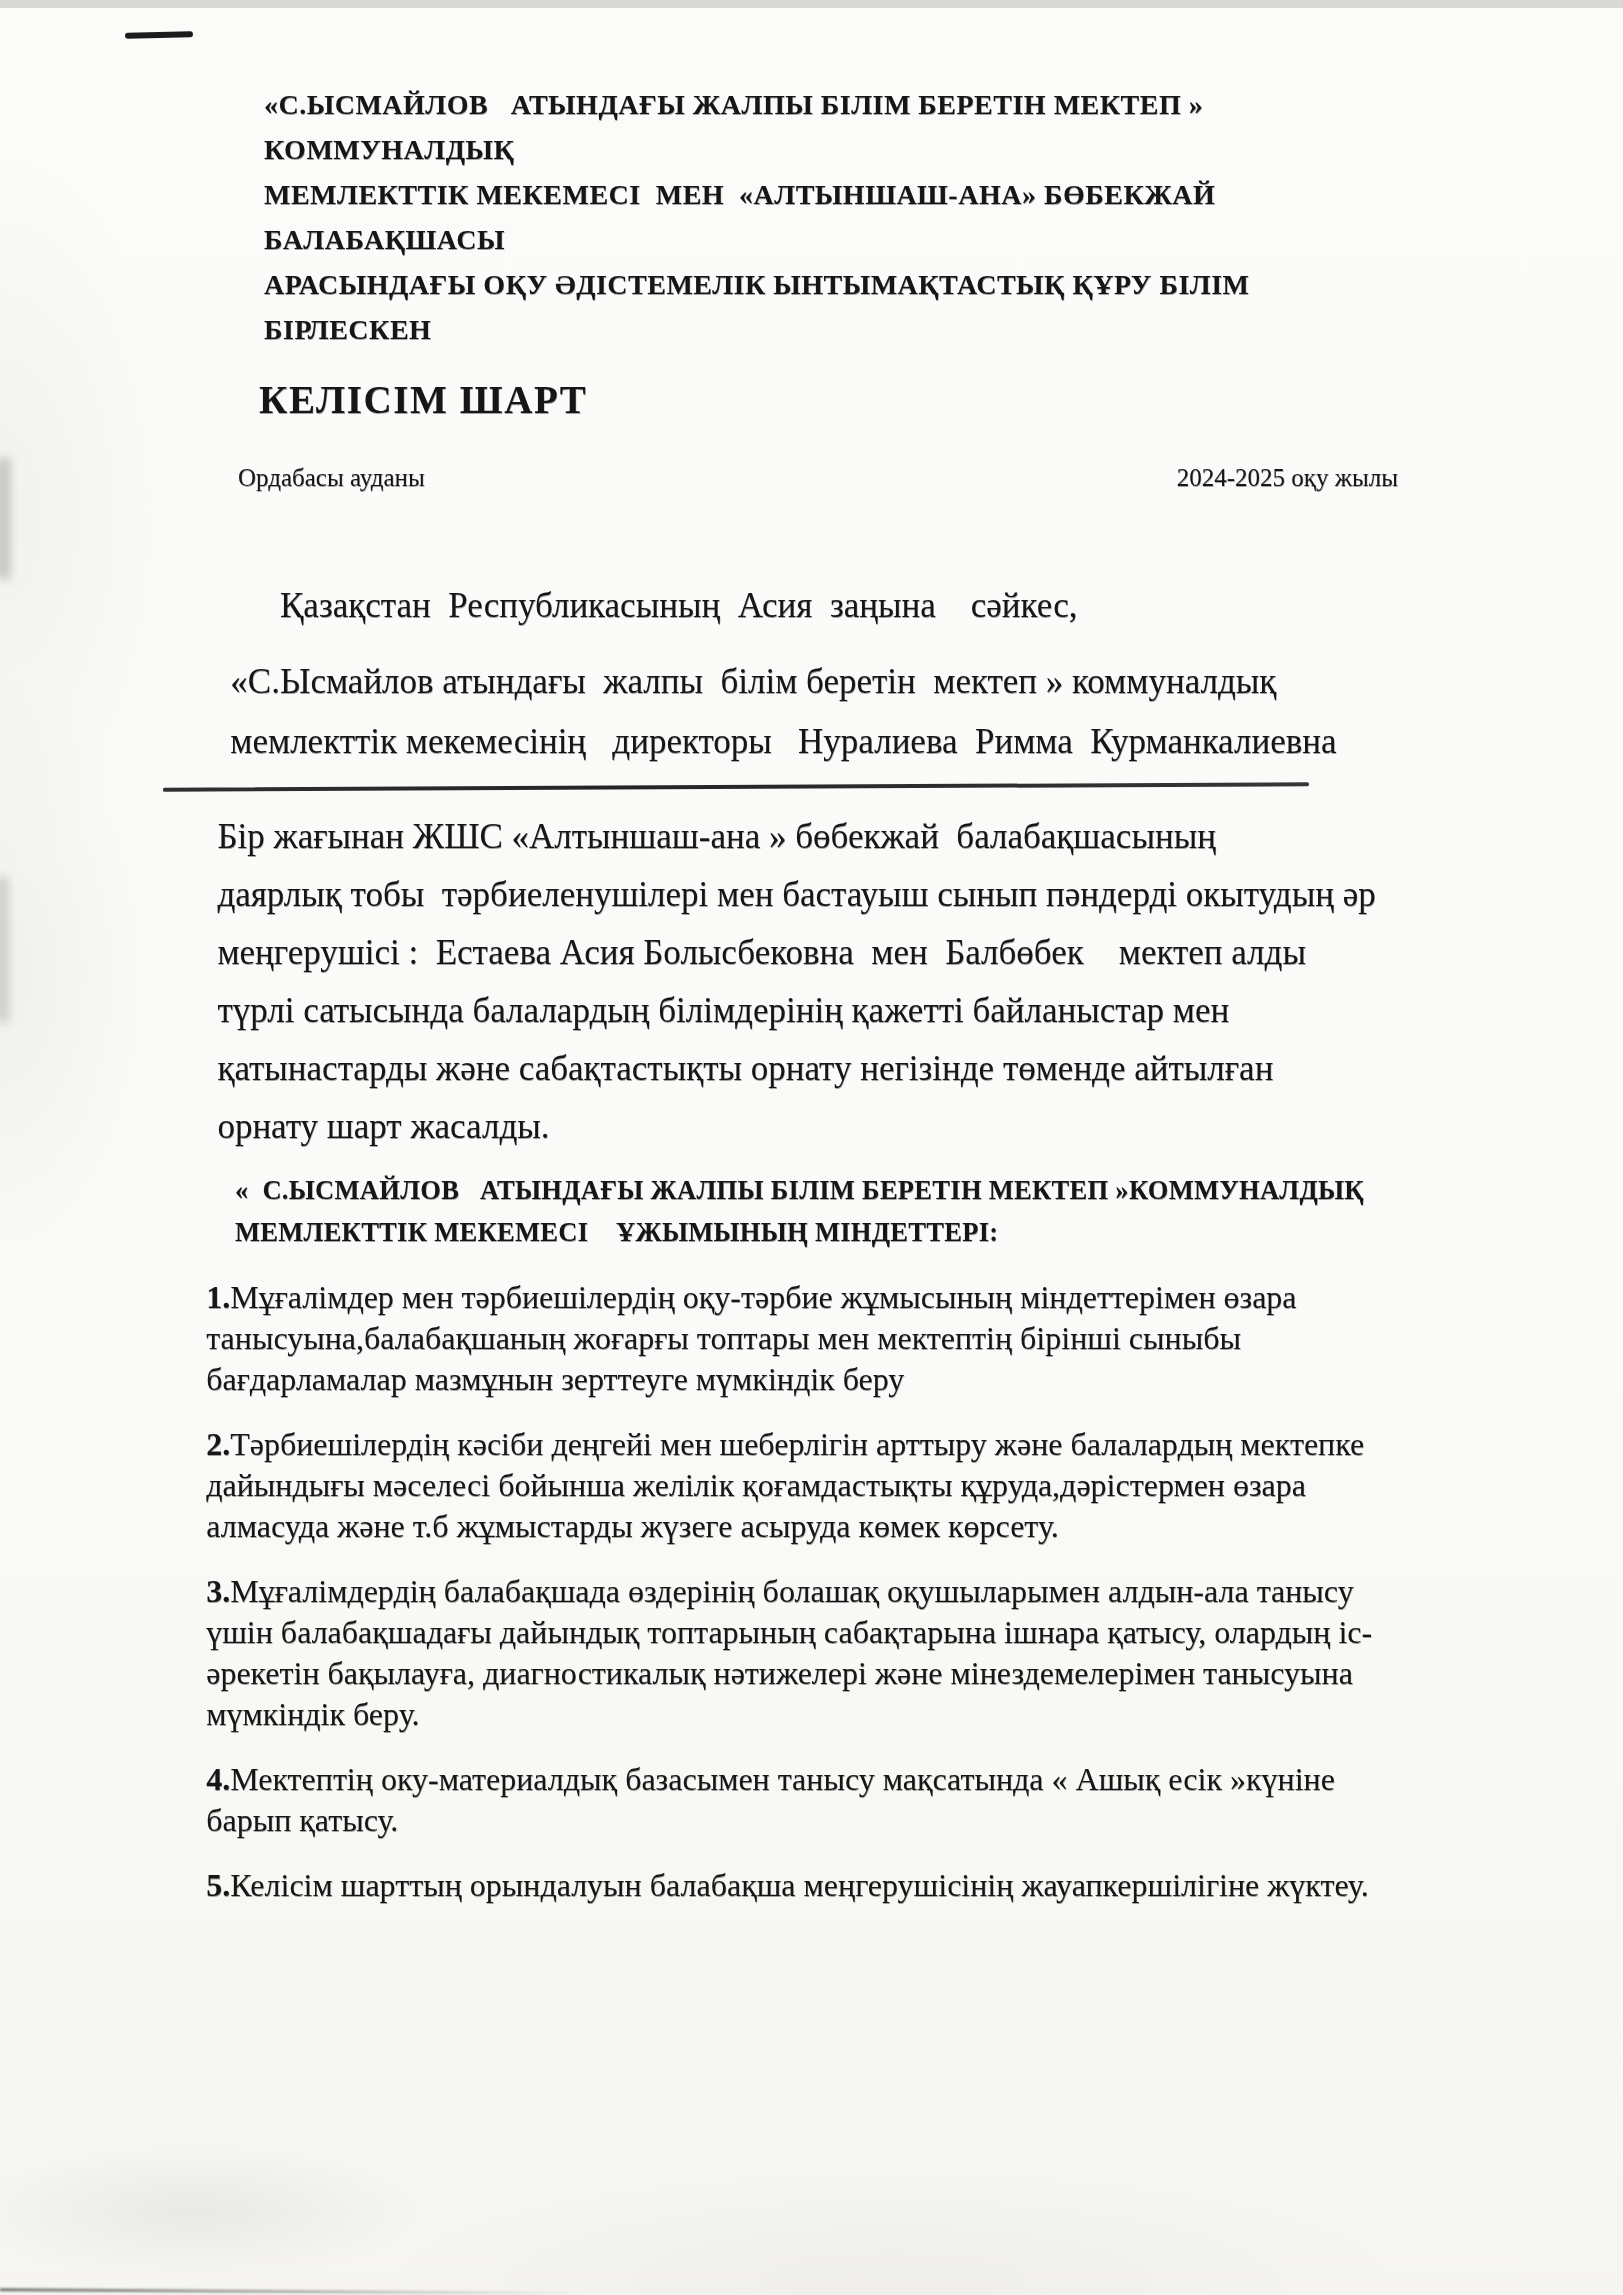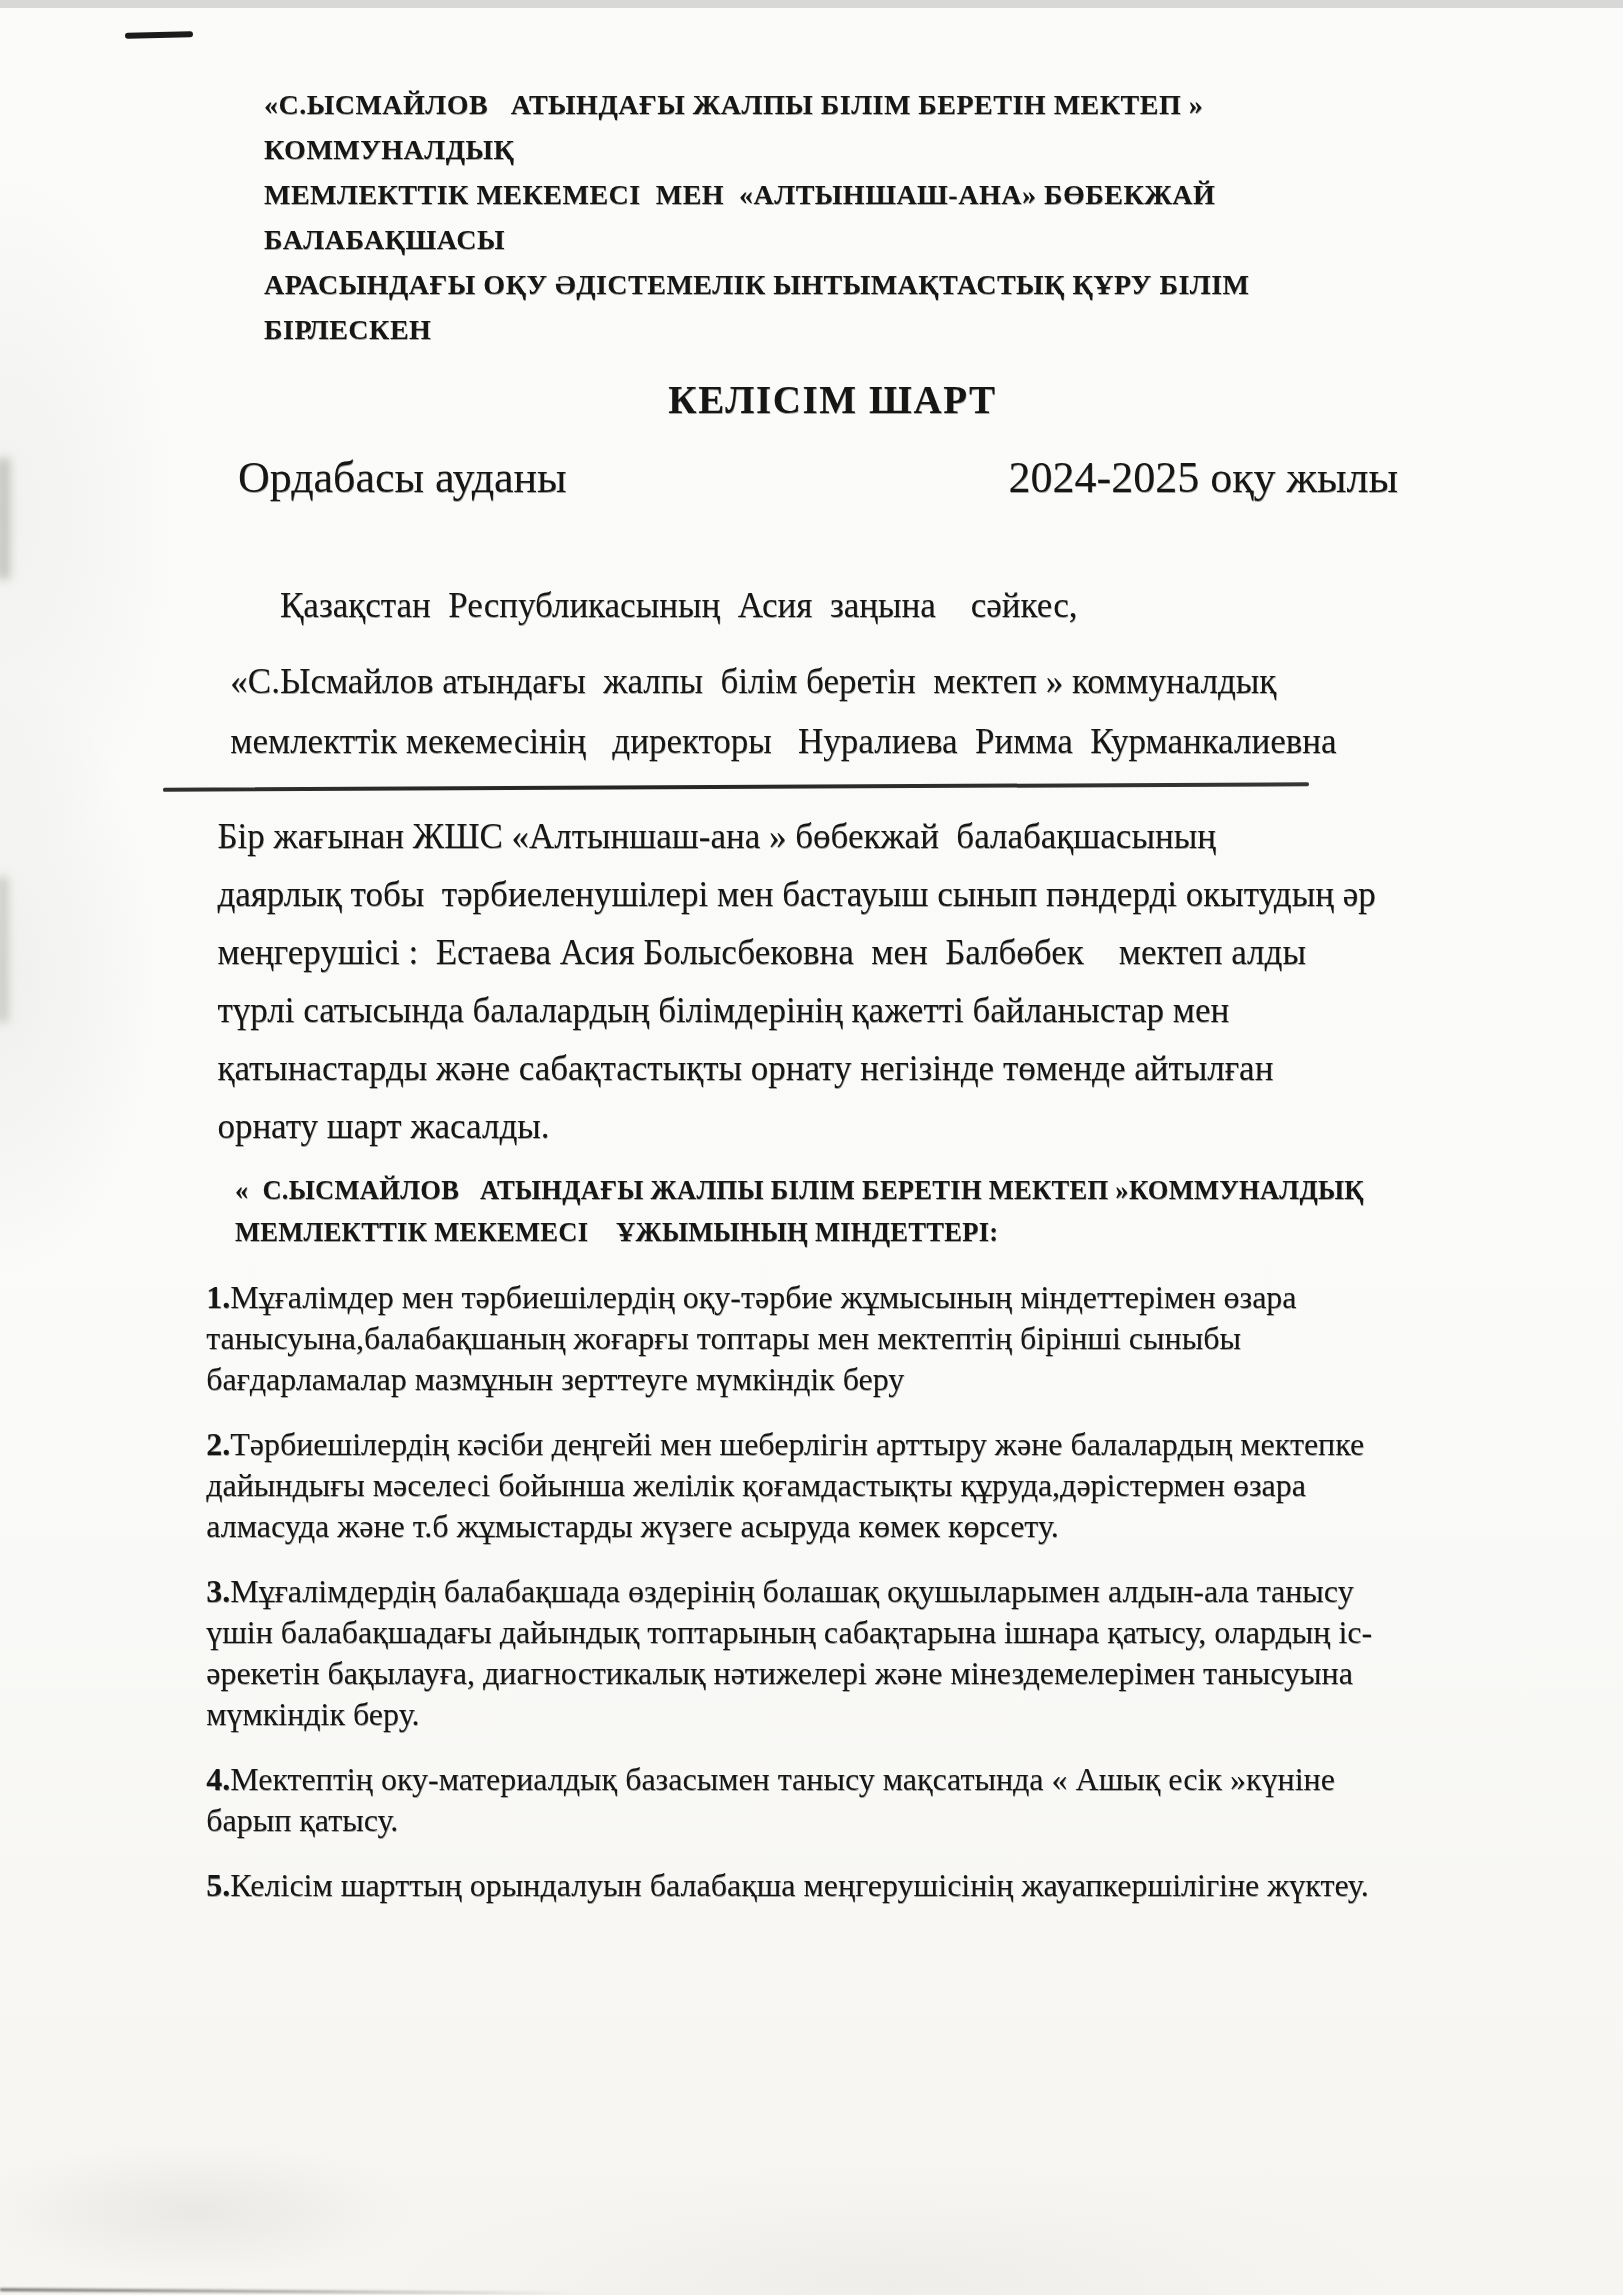--- a/index.html
+++ b/index.html
@@ -28,34 +28,33 @@
   .doc-header{
     margin-left:53px;
     font-weight:bold;
     font-size:28px;
     letter-spacing:0.5px;
     line-height:45px;
   }
   .doc-title{
     margin-top:24px;
     margin-left:48px;
-    text-align:center;
     font-weight:bold;
     font-size:39px;
     letter-spacing:1.6px;
     line-height:47px;
   }
   .meta-row{
     display:flex;
     justify-content:space-between;
     align-items:baseline;
     margin-top:32px;
     margin-left:27px;
     margin-right:8px;
-    font-size:44px;
+    font-size:25px;
     line-height:45px;
     gap:17px;
   }
   .intro-first{
     margin-top:80px;
     margin-left:69px;
     font-size:35px;
     line-height:51px;
   }
   .intro-rest{

